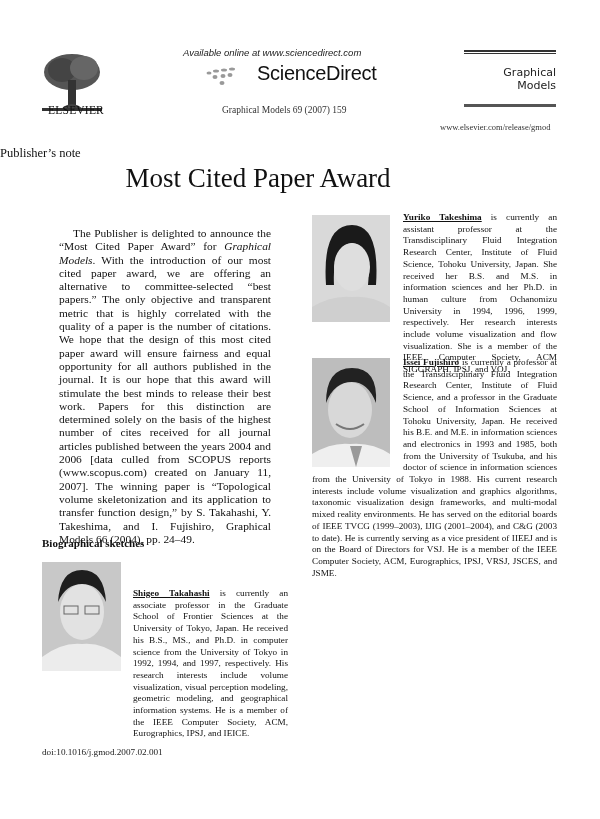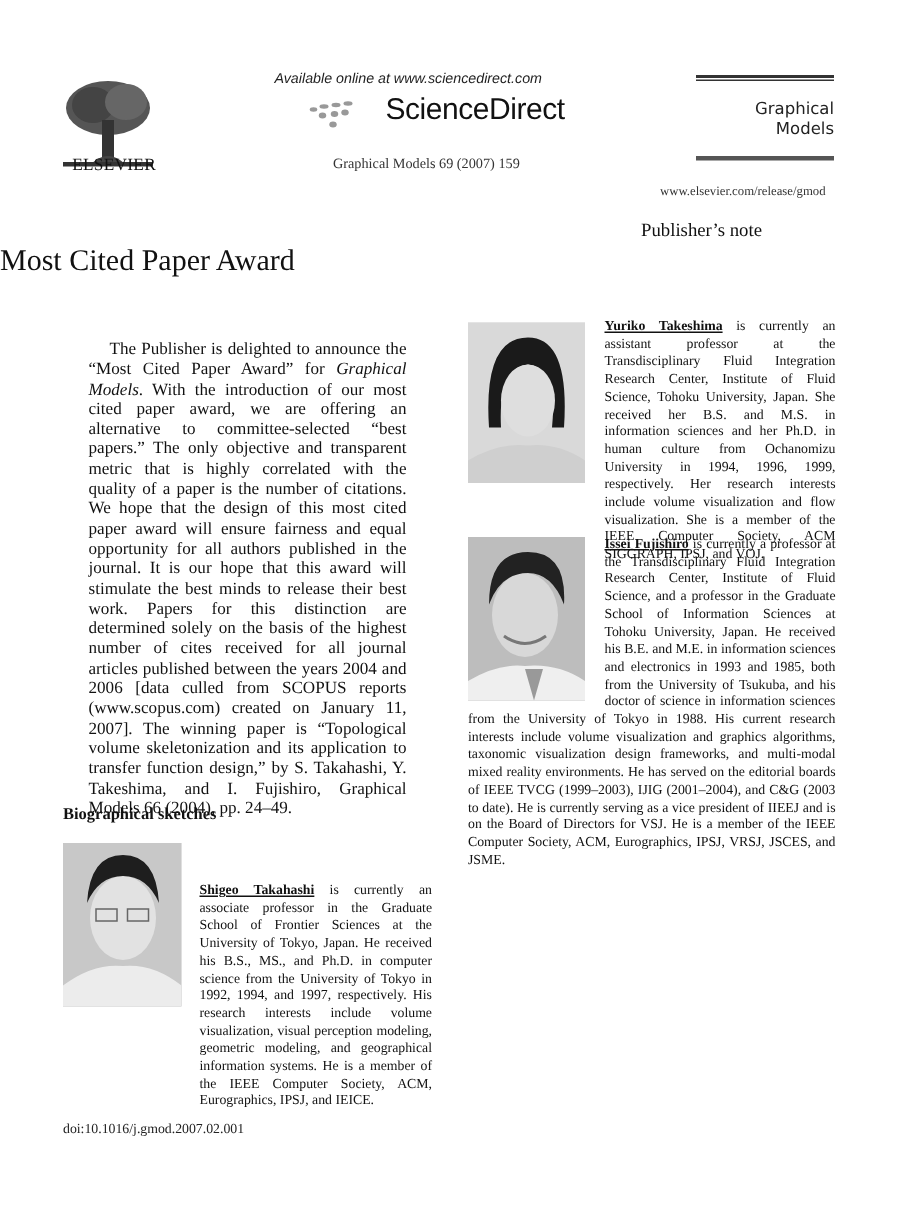--- a/index.html
+++ b/index.html
@@ -19,22 +19,22 @@
   .journal-ref { left: 222px; top: 105px; font-size: 9.5px; color: #333; }
   .gm-box { left: 464px; top: 50px; width: 92px; }
   .gm-rule { height: 2px; background: #333; margin-bottom: 1px; }
   .gm-rule.thin { height: 1px; }
   .gm-title { font-family: "DejaVu Sans", sans-serif; font-size: 11px;
               text-align: right; margin: 12px 0 12px; color: #222; }
   .gm-rule-bottom { height: 3px; background: #555; }
   .gm-url { left: 440px; top: 122px; font-size: 8.5px; color: #333; }
 
   
-  .pub-note { left: 0; width: 508px; top: 146px; text-align: right; font-size: 12.5px; }
-  .main-title { left: 0; width: 516px; top: 163px; font-size: 20px; }
+  .pub-note { left: 0; width: 508px; top: 146px; text-align: left; font-size: 12.5px; }
+  .main-title { left: 0; width: 516px; top: 163px; text-align: center; font-size: 27px; }
 
   
   .lcol { left: 42px; top: 210px; width: 246px; font-size: 11.4px; line-height: 13.3px;
           text-align: justify; hyphens: manual; }
   .lcol p { margin: 17px; text-indent: 14px; }
   .bio-head { left: 42px; top: 537px; font-weight: bold; font-size: 11px; }
 
   .photo { background: #cfcfcf; overflow: hidden; }
   .bio-text { font-size: 9.2px; line-height: 11.7px; text-align: justify; }
   .bio-text b { font-weight: bold; text-decoration: underline; }

